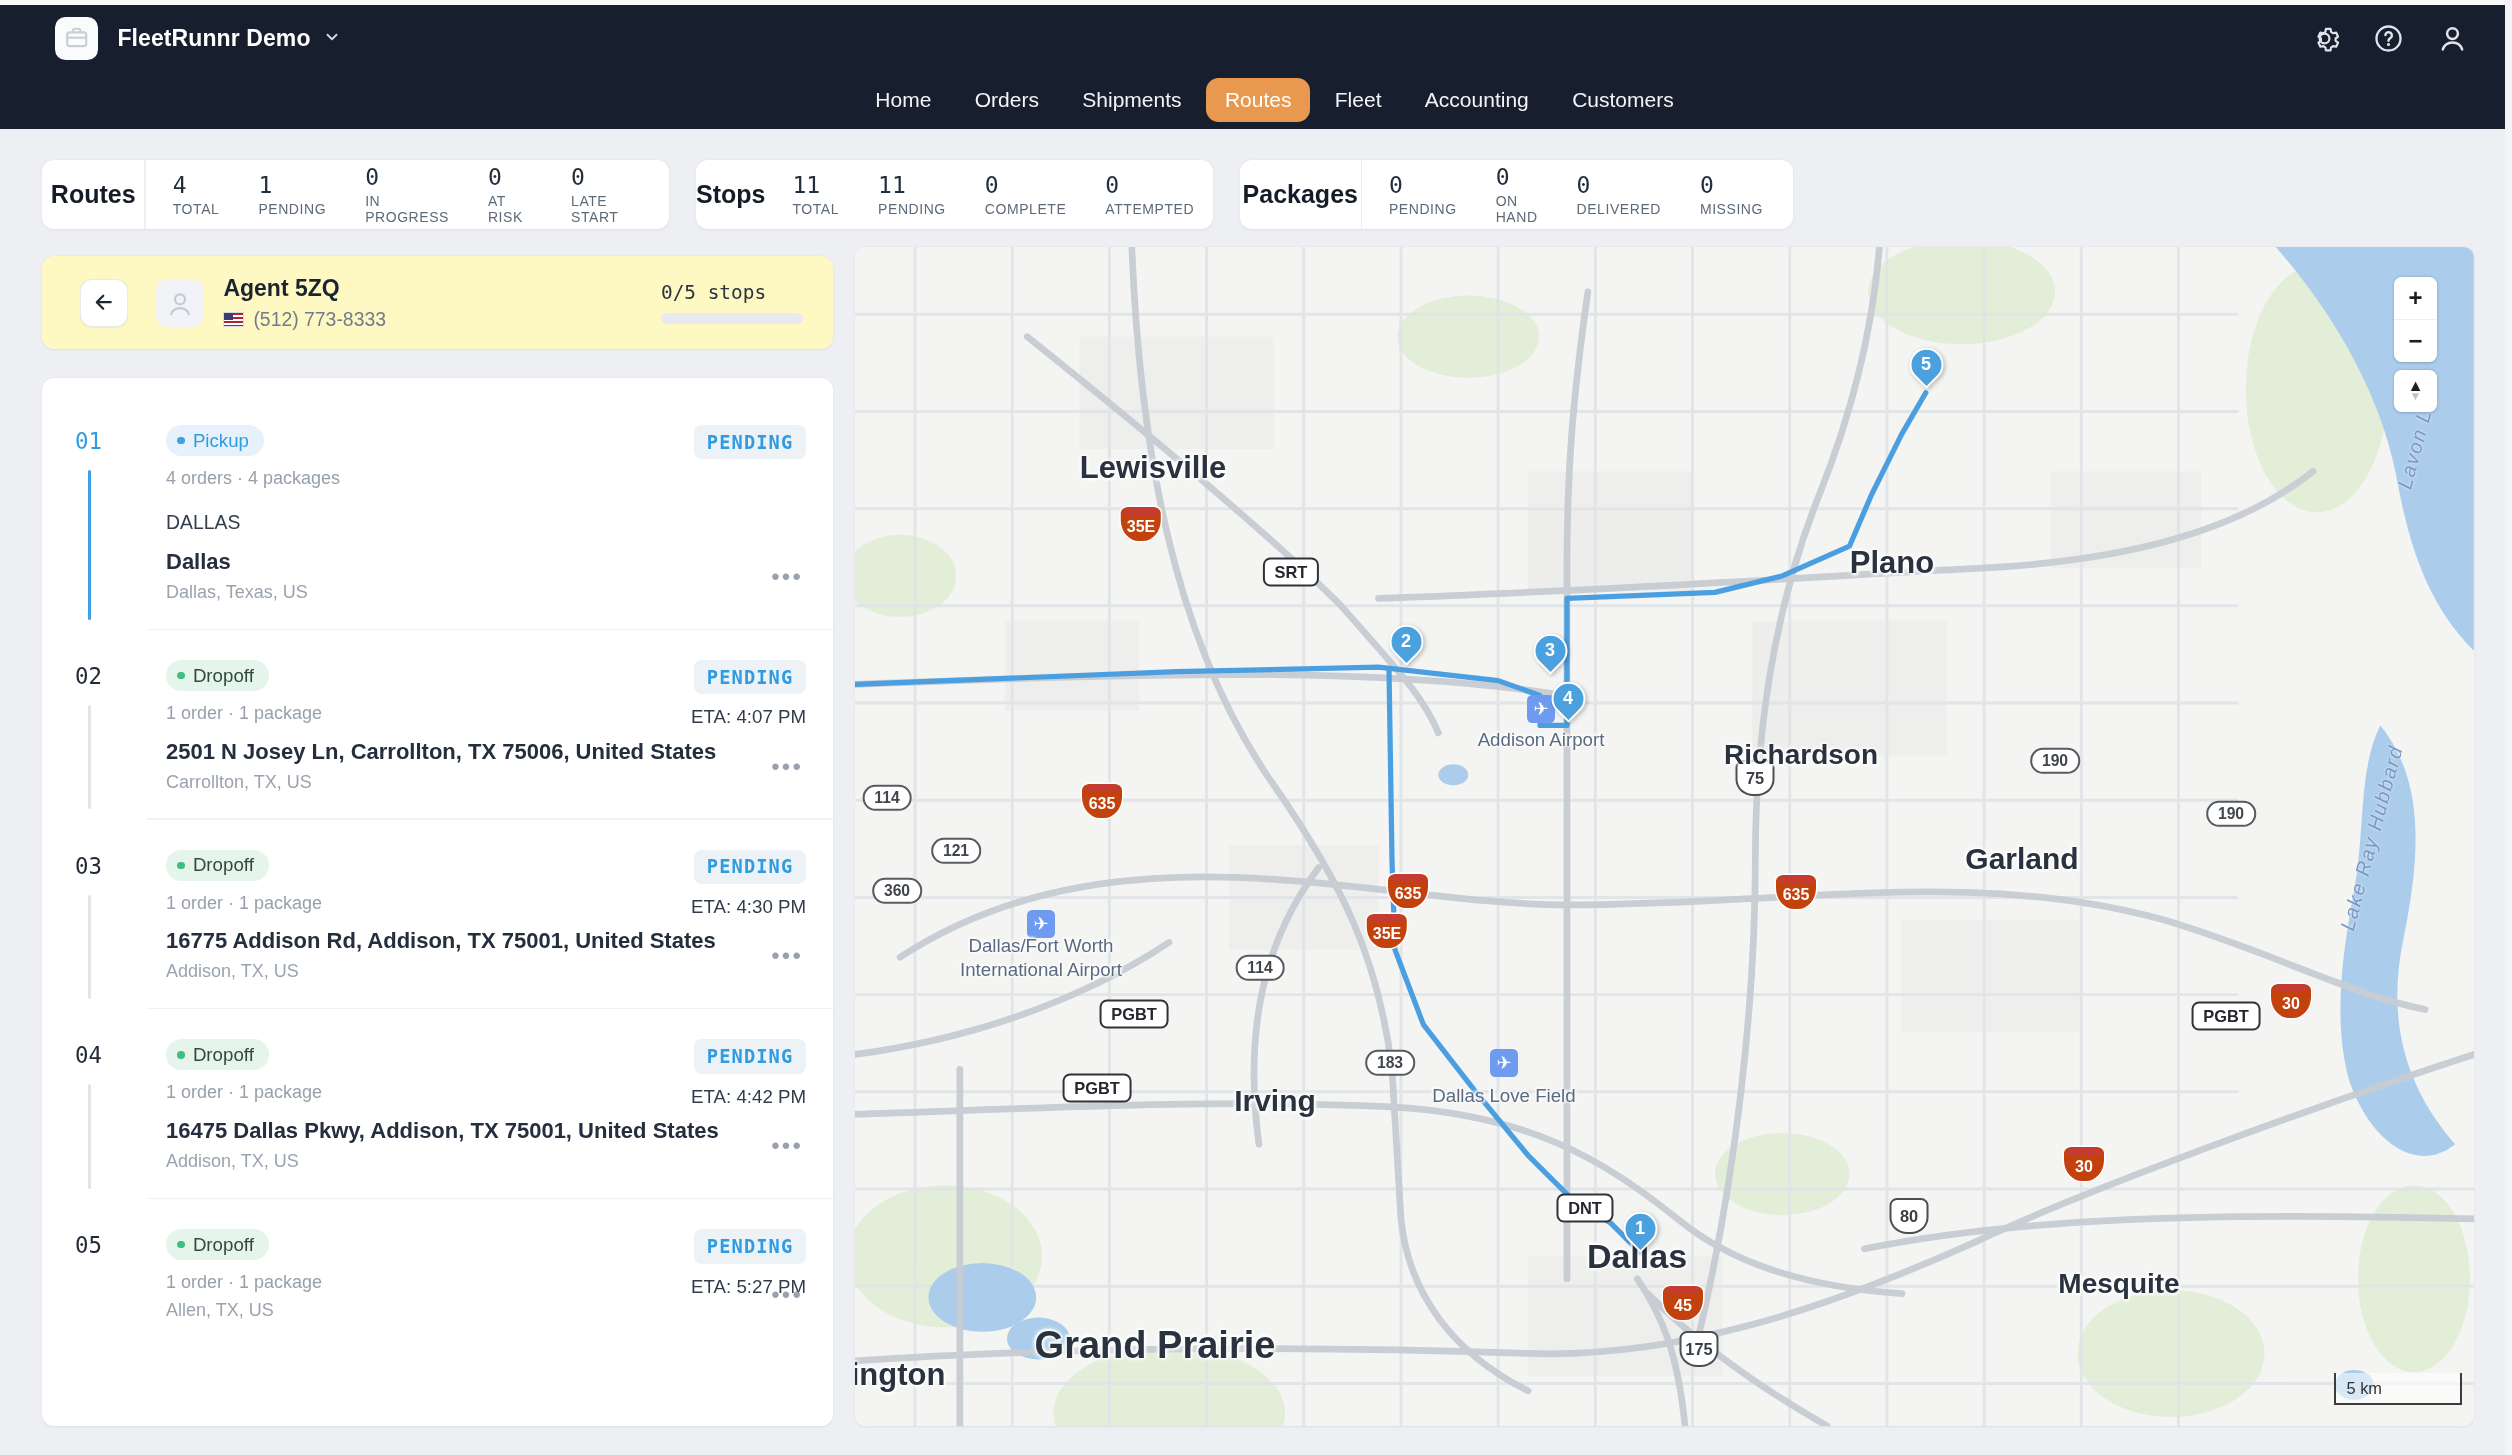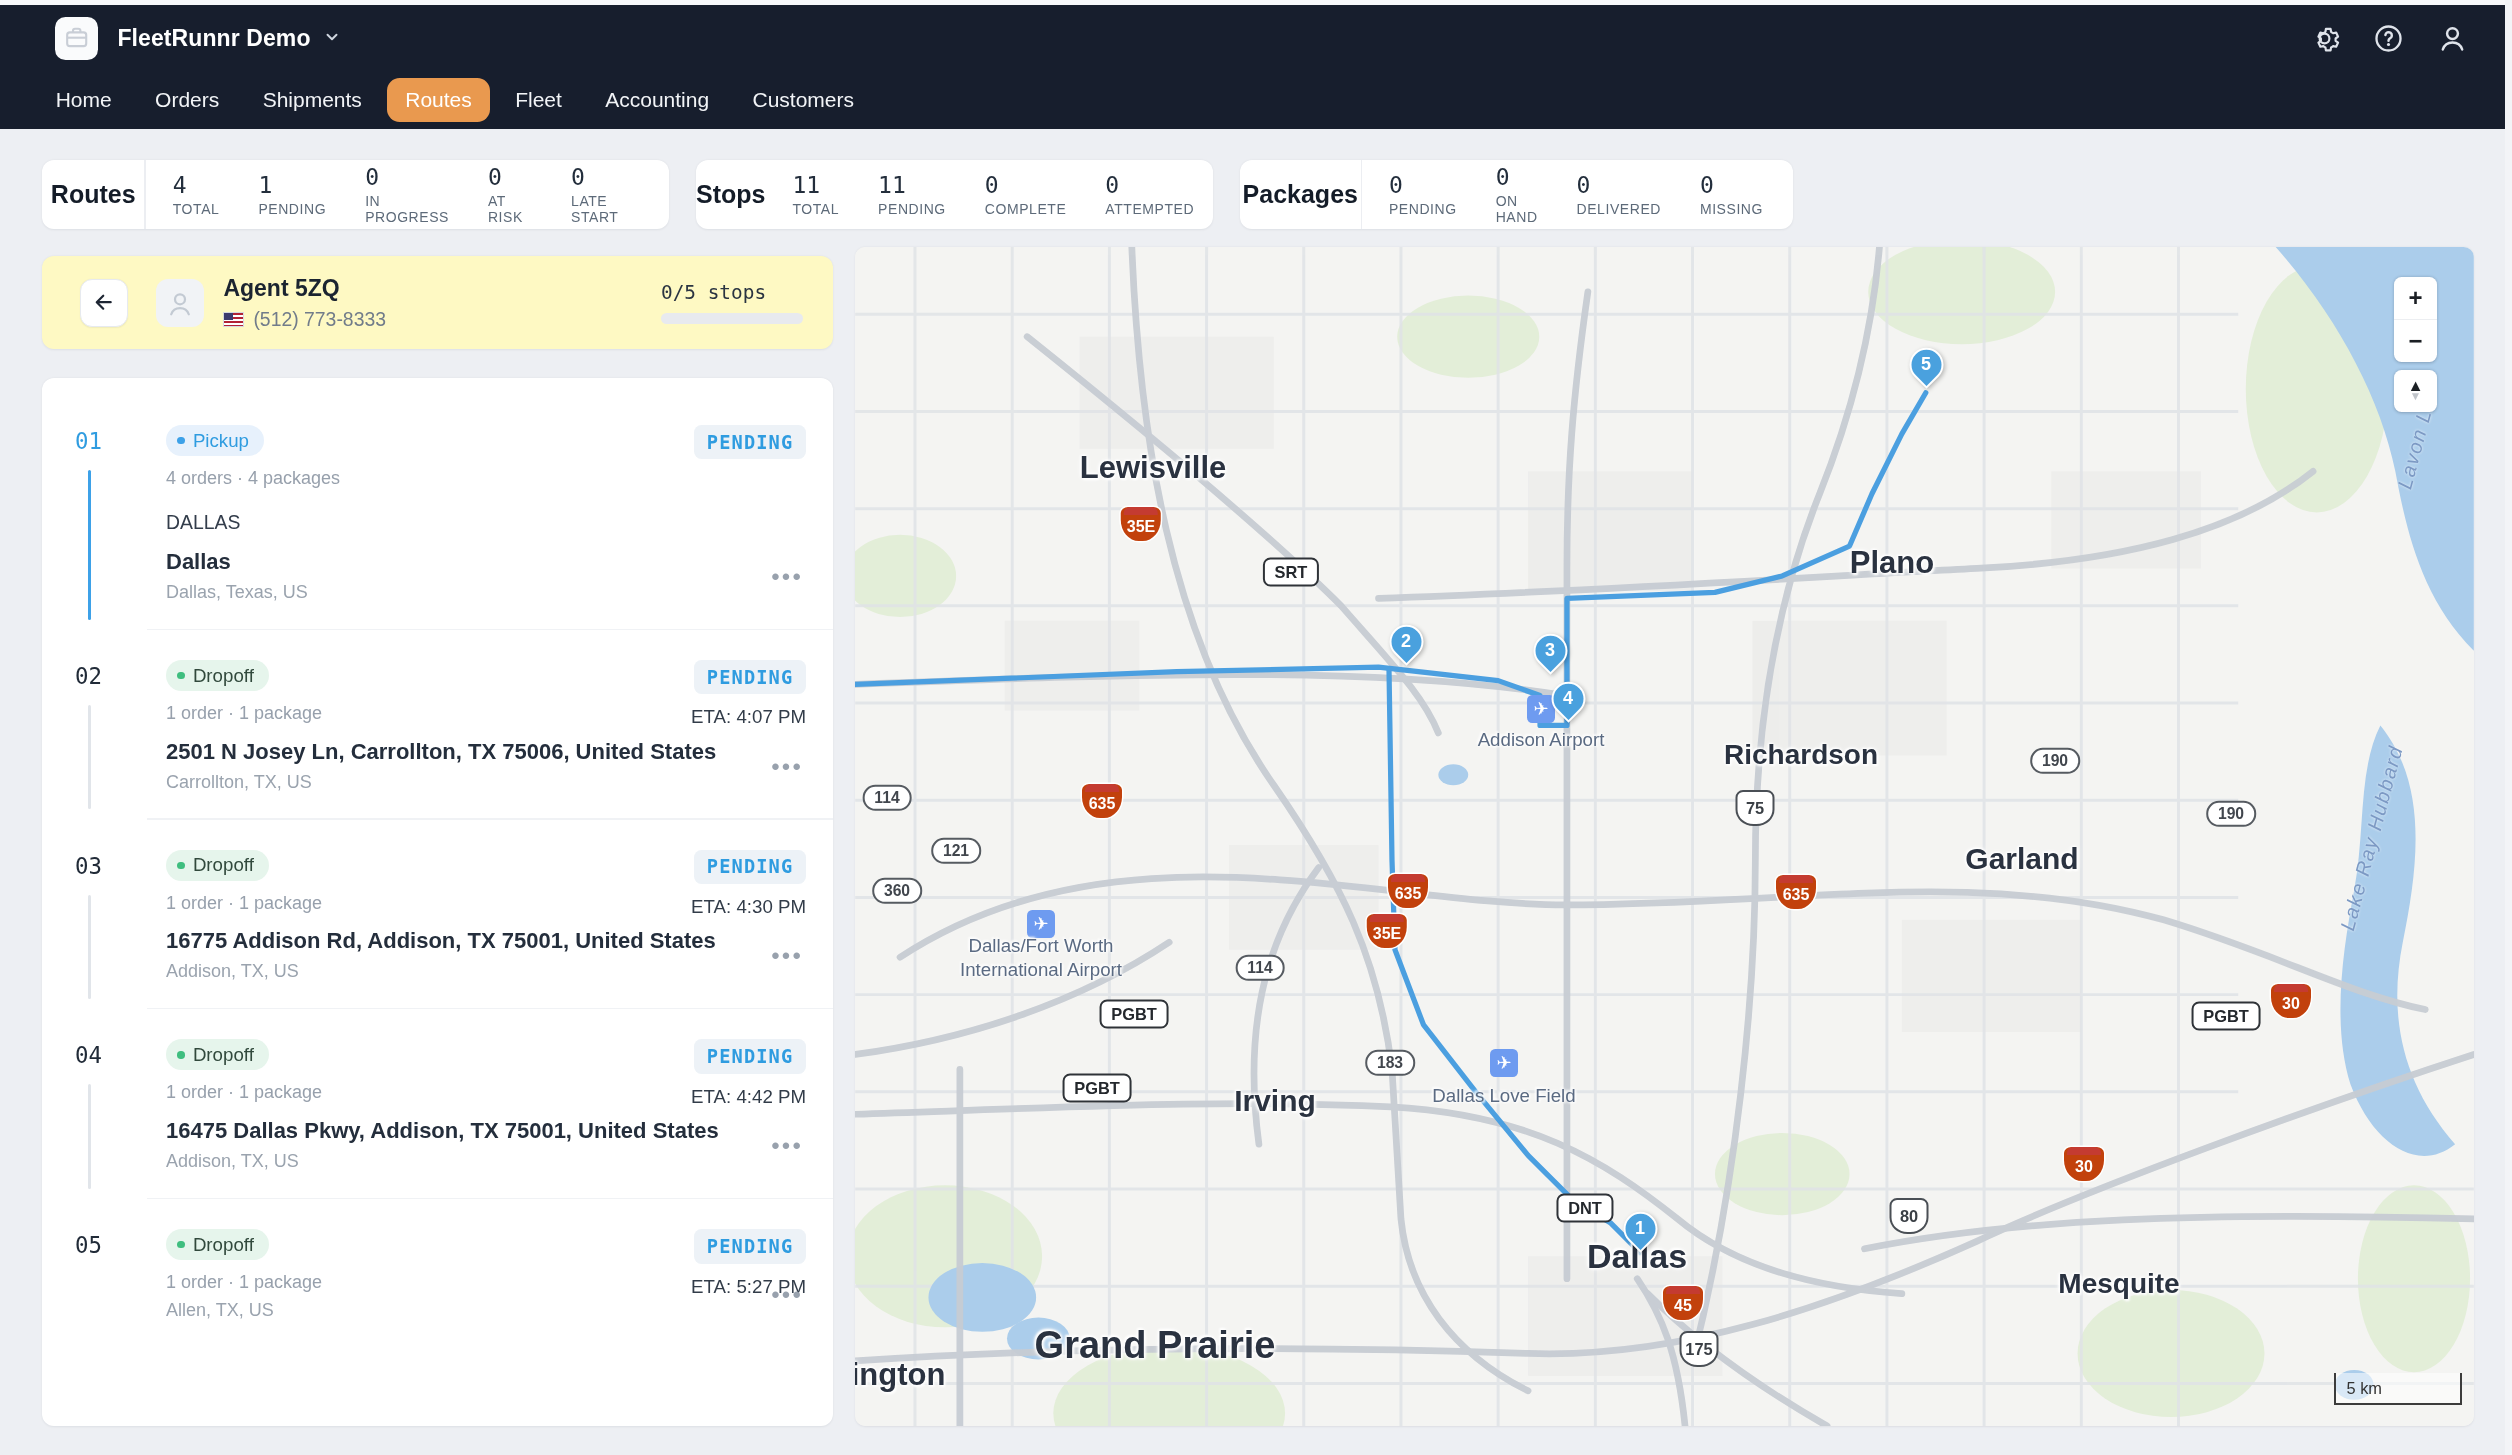--- a/index.html
+++ b/index.html
@@ -10,21 +10,21 @@
   .top-strip{position:absolute;left:0;top:0;width:2512px;height:4.5px;background:#f7f8fa;z-index:60;}
   .right-strip{position:absolute;right:0;top:0;width:6.7px;height:1455px;background:#f3f4f7;z-index:60;}
   
   .header{position:absolute;left:0;top:4.5px;width:2512px;height:124px;background:#171e2d;}
   .topbar{height:67px;display:flex;align-items:center;padding:0 43px 0 55px;}
   .logo-sq{width:43px;height:43px;background:#fafbfc;border-radius:10.5px;display:flex;align-items:center;justify-content:center;}
   .org-name{color:#fff;font-size:23px;font-weight:600;margin-left:19.4px;letter-spacing:0.1px;}
   .org-chevron{margin-left:12px;color:#cfd5de;}
   .topbar-spacer{flex:1;}
   .top-icon{width:34px;height:34px;margin-left:30px;display:flex;align-items:center;justify-content:center;cursor:pointer;}
-  .navbar{height:57px;display:flex;align-items:center;padding-left:37px;gap:6px;}
+  .navbar{height:57px;display:flex;align-items:center;padding-left:37px;gap:6px;justify-content:center;}
   .nav-item{color:#f2f4f7;font-size:21px;font-weight:500;padding:9.7px 18.7px;border-radius:12.7px;cursor:pointer;}
   .nav-item.active{background:#e9994f;color:#fff;}
   
   .stats-row{position:absolute;left:42px;top:160px;display:flex;gap:27px;}
   .stat-card{background:#fff;border-radius:12px;height:69px;display:flex;align-items:stretch;
              box-shadow:0 0.7px 2.2px rgba(20,28,45,.07);}
   .stat-title{display:flex;align-items:center;justify-content:center;font-size:25px;font-weight:700;color:#141c28;}
   .stat-divider{width:1.5px;background:#eceef2;margin:0;}
   .stat-metrics{display:flex;align-items:center;gap:39px;padding:0 30px 0 27px;}
   .metric{display:flex;flex-direction:column;justify-content:center;}
@@ -418,21 +418,21 @@
       <div class="shield o" style="left: 32px; top: 551px;">114</div>
       <div class="shield i" style="left: 247px; top: 554px;">635</div>
       <div class="shield o" style="left: 101px; top: 604px;">121</div>
       <div class="shield o" style="left: 42px; top: 644px;">360</div>
       <div class="shield i" style="left: 553px; top: 644px;">635</div>
       <div class="shield i" style="left: 532px; top: 684px;">35E</div>
       <div class="shield o" style="left: 405px; top: 721px;">114</div>
       <div class="shield t" style="left: 279px; top: 767px;">PGBT</div>
       <div class="shield t" style="left: 242px; top: 841px;">PGBT</div>
       <div class="shield o" style="left: 535px; top: 816px;">183</div>
-      <div class="shield u" style="left: 900px; top: 561px;">75</div>
+      <div class="shield u" style="left: 900px; top: 531px;">75</div>
       <div class="shield i" style="left: 941px; top: 645px;">635</div>
       <div class="shield o" style="left: 1200px; top: 514px;">190</div>
       <div class="shield o" style="left: 1376px; top: 567px;">190</div>
       <div class="shield i" style="left: 1436px; top: 754px;">30</div>
       <div class="shield t" style="left: 1371px; top: 769px;">PGBT</div>
       <div class="shield i" style="left: 1229px; top: 917px;">30</div>
       <div class="shield t" style="left: 730px; top: 961px;">DNT</div>
       <div class="shield i" style="left: 828px; top: 1056px;">45</div>
       <div class="shield u" style="left: 844px; top: 1102px;">175</div>
       <div class="shield u" style="left: 1054px; top: 969px;">80</div>

